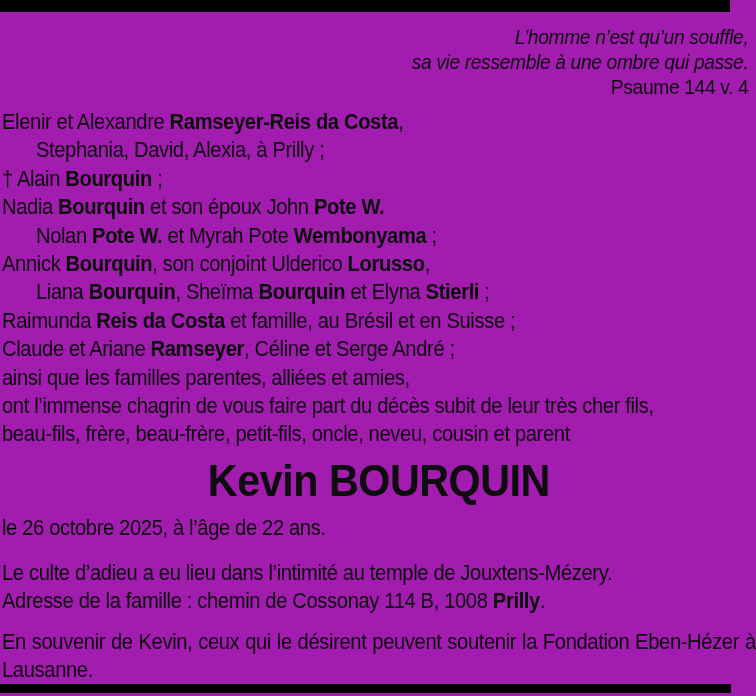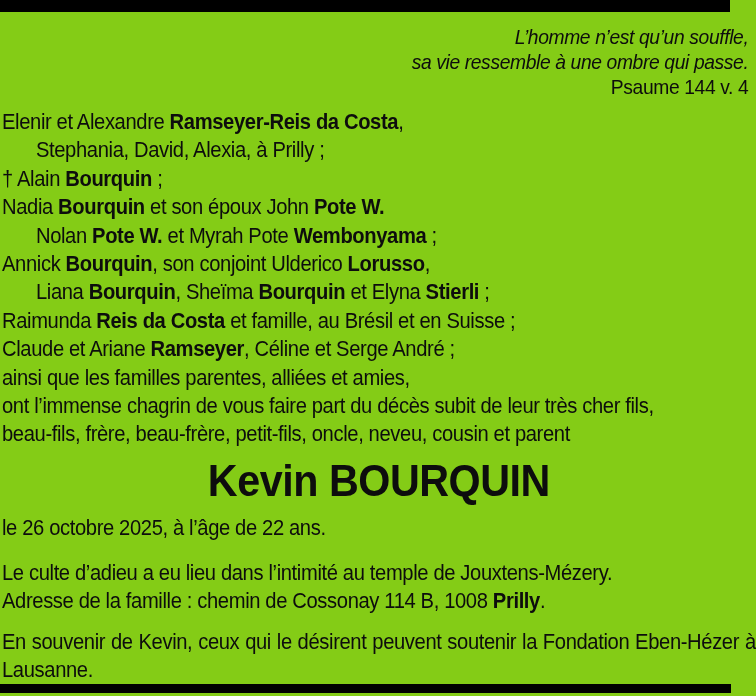--- a/index.html
+++ b/index.html
@@ -4,21 +4,21 @@
 <style>
   html, body {
     margin: 0;
     padding: 0;
     background: #ffffff;
   }
   .page {
     position: relative;
     width: 756px;
     height: 696px;
-    background: #84cc16;
+    background: #a21caf;
     overflow: hidden;
     font-family: "Liberation Sans", sans-serif;
     color: #0d0d0d;
     text-decoration: underline;
   }
   .rule {
     position: absolute;
     left: 0;
     background: #000000;
   }

